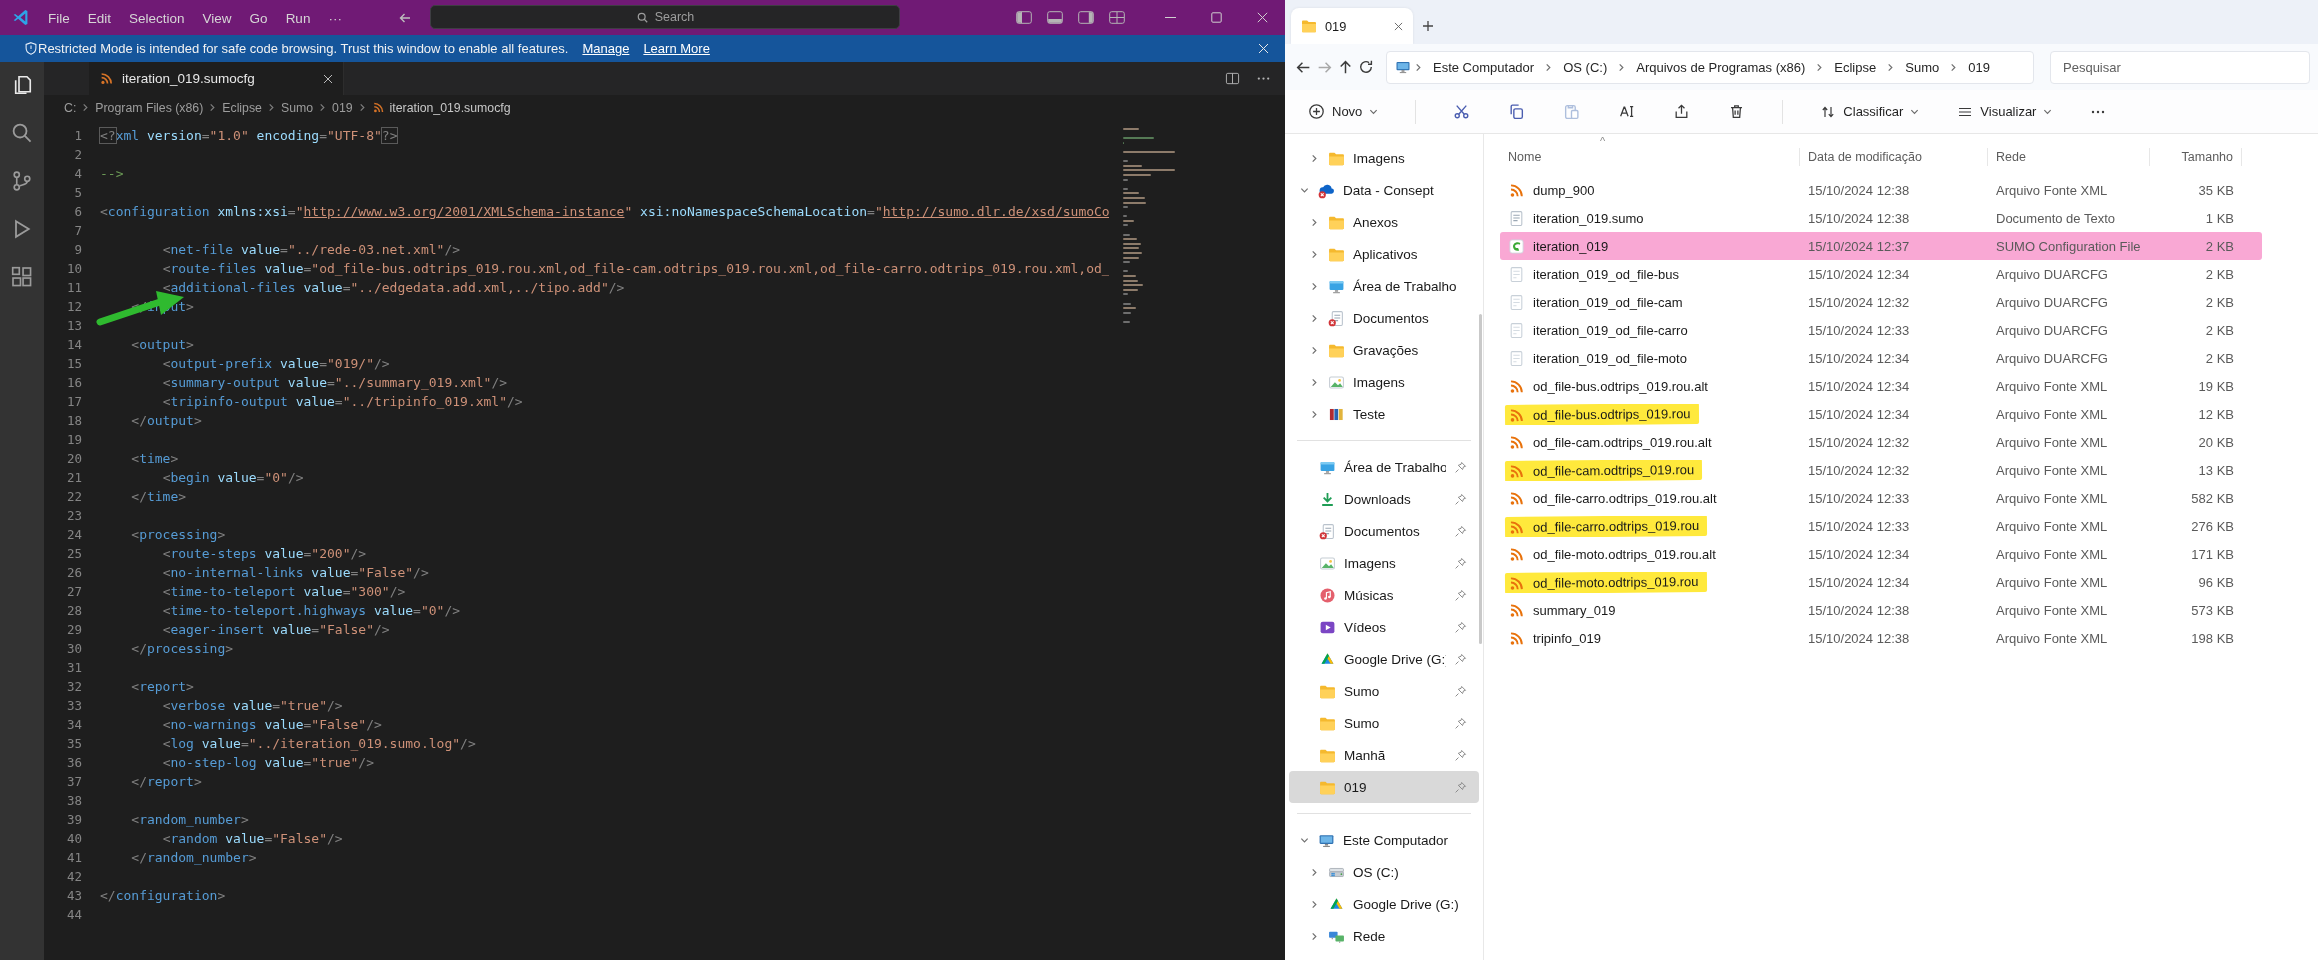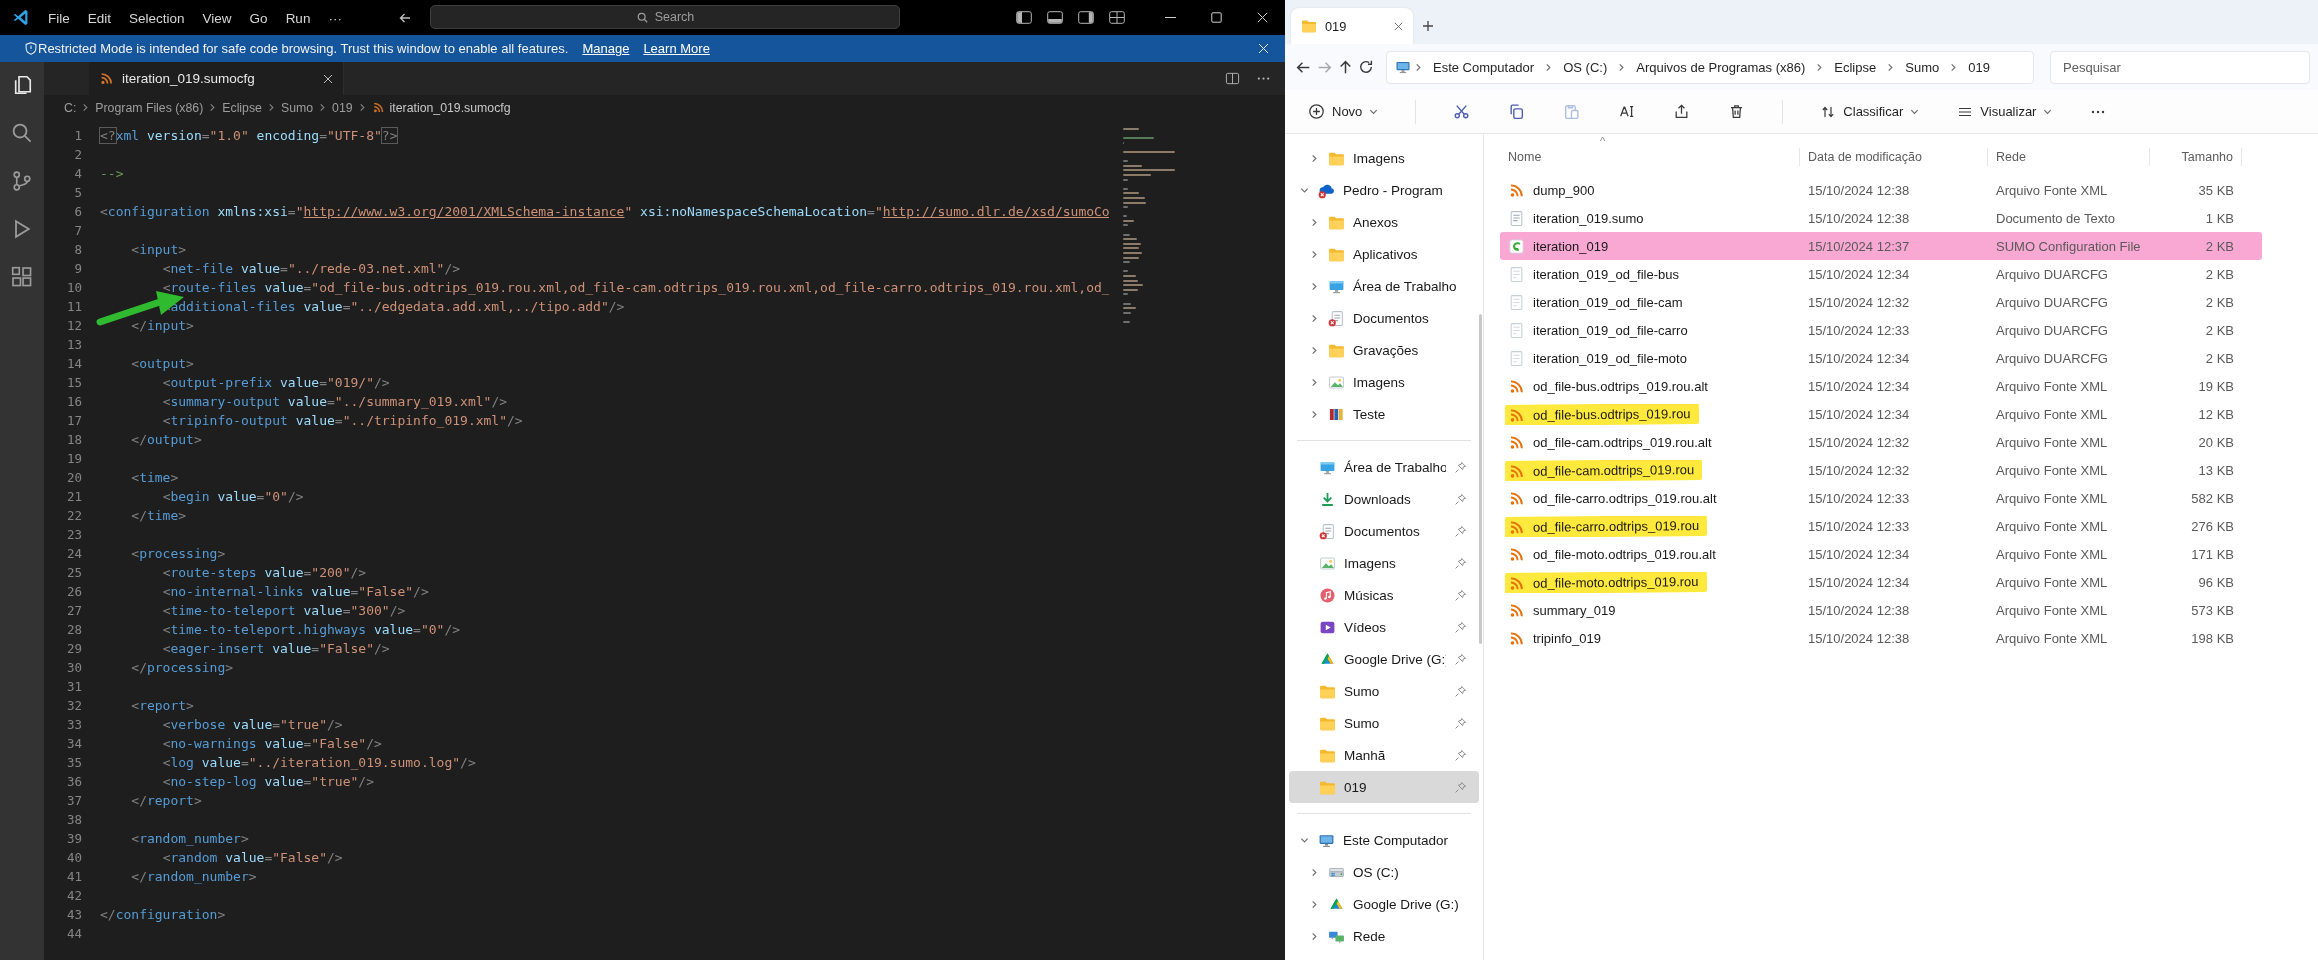--- a/index.html
+++ b/index.html
@@ -2,21 +2,21 @@
 <html><head>
 <meta charset="utf-8">
 <style>
   *{box-sizing:border-box;margin:0;padding:0}
   html,body{width:2318px;height:960px;overflow:hidden}
   body{display:flex;font-family:"Liberation Sans",sans-serif;background:#1e1e1e}
   svg{display:block}
 
   
   #vscode{width:1285px;height:960px;display:flex;flex-direction:column;background:#1e1e1e;flex-shrink:0}
-  .vtitle{height:35px;background:#000000;display:flex;align-items:center;color:#cccccc;flex-shrink:0;position:relative}
+  .vtitle{height:35px;background:#701a75;display:flex;align-items:center;color:#cccccc;flex-shrink:0;position:relative}
   .vlogo{margin:0 10px 0 12px}
   .vmenu{font-size:13.5px;padding:4px 9px;border-radius:4px;color:#d6d6d6;white-space:nowrap}
   .vnav{display:flex;gap:14px;margin-left:46px;color:#9a9a9a}
   .vsearch{position:absolute;left:430px;width:470px;height:24px;top:5px;background:#252526;border:1px solid #3e3e42;border-radius:5px;display:flex;align-items:center;justify-content:center;gap:6px;color:#9d9d9d;font-size:12.5px}
   .vwin{position:absolute;right:0;top:0;height:35px;display:flex;align-items:center}
   .vlayouts{display:flex;gap:15px;margin-right:22px}
   .vctl{width:46px;height:35px;display:flex;align-items:center;justify-content:center;color:#d0d0d0}
   .vbanner{height:27px;background:#15559b;color:#f2f2f2;display:flex;align-items:center;font-size:13px;padding-left:24px;flex-shrink:0;position:relative}
   .vbanner a{color:#ffffff;text-decoration:underline;margin-left:14px;cursor:pointer}
   .vbanner .bx{position:absolute;right:16px;color:#e8e8e8}
@@ -287,21 +287,20 @@
           </span>
         </div>
       <div class="vcode" id="vs-code">
         <div id="vs-code-lines">
             <div class="cl"><span class="ln">1</span><span class="tk-pb">&lt;?</span><span class="tk-t">xml</span><span class="tk-w"> </span><span class="tk-a">version</span><span class="tk-p">=</span><span class="tk-v">"1.0"</span><span class="tk-w"> </span><span class="tk-a">encoding</span><span class="tk-p">=</span><span class="tk-v">"UTF-8"</span><span class="tk-pb">?&gt;</span></div>
             <div class="cl"><span class="ln">2</span></div>
             <div class="cl"><span class="ln">4</span><span class="tk-c">--&gt;</span></div>
             <div class="cl"><span class="ln">5</span></div>
             <div class="cl"><span class="ln">6</span><span class="tk-p">&lt;</span><span class="tk-t">configuration</span><span class="tk-w"> </span><span class="tk-a">xmlns:xsi</span><span class="tk-p">=</span><span class="tk-v">"</span><span class="tk-u">http://www.w3.org/2001/XMLSchema-instance</span><span class="tk-v">"</span><span class="tk-w"> </span><span class="tk-a">xsi:noNamespaceSchemaLocation</span><span class="tk-p">=</span><span class="tk-v">"</span><span class="tk-u">http://sumo.dlr.de/xsd/sumoConfiguration.xsd</span></div>
             <div class="cl"><span class="ln">7</span></div>
-            <div class="cl"><span class="ln">8</span><span class="tk-w">    </span><span class="tk-p">&lt;</span><span class="tk-t">input</span><span class="tk-p">&gt;</span></div>
             <div class="cl"><span class="ln">9</span><span class="tk-w">        </span><span class="tk-p">&lt;</span><span class="tk-t">net-file</span><span class="tk-w"> </span><span class="tk-a">value</span><span class="tk-p">=</span><span class="tk-v">"../rede-03.net.xml"</span><span class="tk-p">/&gt;</span></div>
             <div class="cl"><span class="ln">10</span><span class="tk-w">        </span><span class="tk-p">&lt;</span><span class="tk-t">route-files</span><span class="tk-w"> </span><span class="tk-a">value</span><span class="tk-p">=</span><span class="tk-v">"od_file-bus.odtrips_019.rou.xml,od_file-cam.odtrips_019.rou.xml,od_file-carro.odtrips_019.rou.xml,od_file-</span></div>
             <div class="cl"><span class="ln">11</span><span class="tk-w">        </span><span class="tk-p">&lt;</span><span class="tk-t">additional-files</span><span class="tk-w"> </span><span class="tk-a">value</span><span class="tk-p">=</span><span class="tk-v">"../edgedata.add.xml,../tipo.add"</span><span class="tk-p">/&gt;</span></div>
             <div class="cl"><span class="ln">12</span><span class="tk-w">    </span><span class="tk-p">&lt;/</span><span class="tk-t">input</span><span class="tk-p">&gt;</span></div>
             <div class="cl"><span class="ln">13</span></div>
             <div class="cl"><span class="ln">14</span><span class="tk-w">    </span><span class="tk-p">&lt;</span><span class="tk-t">output</span><span class="tk-p">&gt;</span></div>
             <div class="cl"><span class="ln">15</span><span class="tk-w">        </span><span class="tk-p">&lt;</span><span class="tk-t">output-prefix</span><span class="tk-w"> </span><span class="tk-a">value</span><span class="tk-p">=</span><span class="tk-v">"019/"</span><span class="tk-p">/&gt;</span></div>
             <div class="cl"><span class="ln">16</span><span class="tk-w">        </span><span class="tk-p">&lt;</span><span class="tk-t">summary-output</span><span class="tk-w"> </span><span class="tk-a">value</span><span class="tk-p">=</span><span class="tk-v">"../summary_019.xml"</span><span class="tk-p">/&gt;</span></div>
             <div class="cl"><span class="ln">17</span><span class="tk-w">        </span><span class="tk-p">&lt;</span><span class="tk-t">tripinfo-output</span><span class="tk-w"> </span><span class="tk-a">value</span><span class="tk-p">=</span><span class="tk-v">"../tripinfo_019.xml"</span><span class="tk-p">/&gt;</span></div>
             <div class="cl"><span class="ln">18</span><span class="tk-w">    </span><span class="tk-p">&lt;/</span><span class="tk-t">output</span><span class="tk-p">&gt;</span></div>
@@ -595,21 +594,21 @@
               <path d="M1.5 3 5 6.5 8.5 3"></path>
             </svg>
           </span>
           <span>
             <svg width="17" height="17" viewBox="0 0 16 16">
               <path d="M4.2 11h8.2a2.4 2.4 0 0 0 .4-4.8A4.2 4.2 0 0 0 4.8 5 3 3 0 0 0 4.2 11z" fill="#0e64c8"></path>
               <circle cx="4" cy="12" r="3.4" fill="#d13438"></circle>
               <path d="M2.7 10.7l2.6 2.6M5.3 10.7l-2.6 2.6" stroke="#fff" stroke-width="1.1"></path>
             </svg>
           </span>
-          <span class="slabel">Pedro - Program</span>
+          <span class="slabel">Data - Consept</span>
         </div>
         <div class="srow lvl1">
           <span class="chev">
             <svg width="9" height="9" viewBox="0 0 10 10" fill="none" stroke="#6f6f6f" stroke-width="1.3">
               <path d="M3 1.5 6.5 5 3 8.5"></path>
             </svg>
           </span>
           <span>
             <svg width="17" height="17" viewBox="0 0 16 16">
               <path d="M1 3.6c0-.6.5-1.1 1.1-1.1h4l1.5 1.6h6.3c.6 0 1.1.5 1.1 1.1v8c0 .6-.5 1.1-1.1 1.1H2.1c-.6 0-1.1-.5-1.1-1.1z" fill="#f5b92e"></path>

